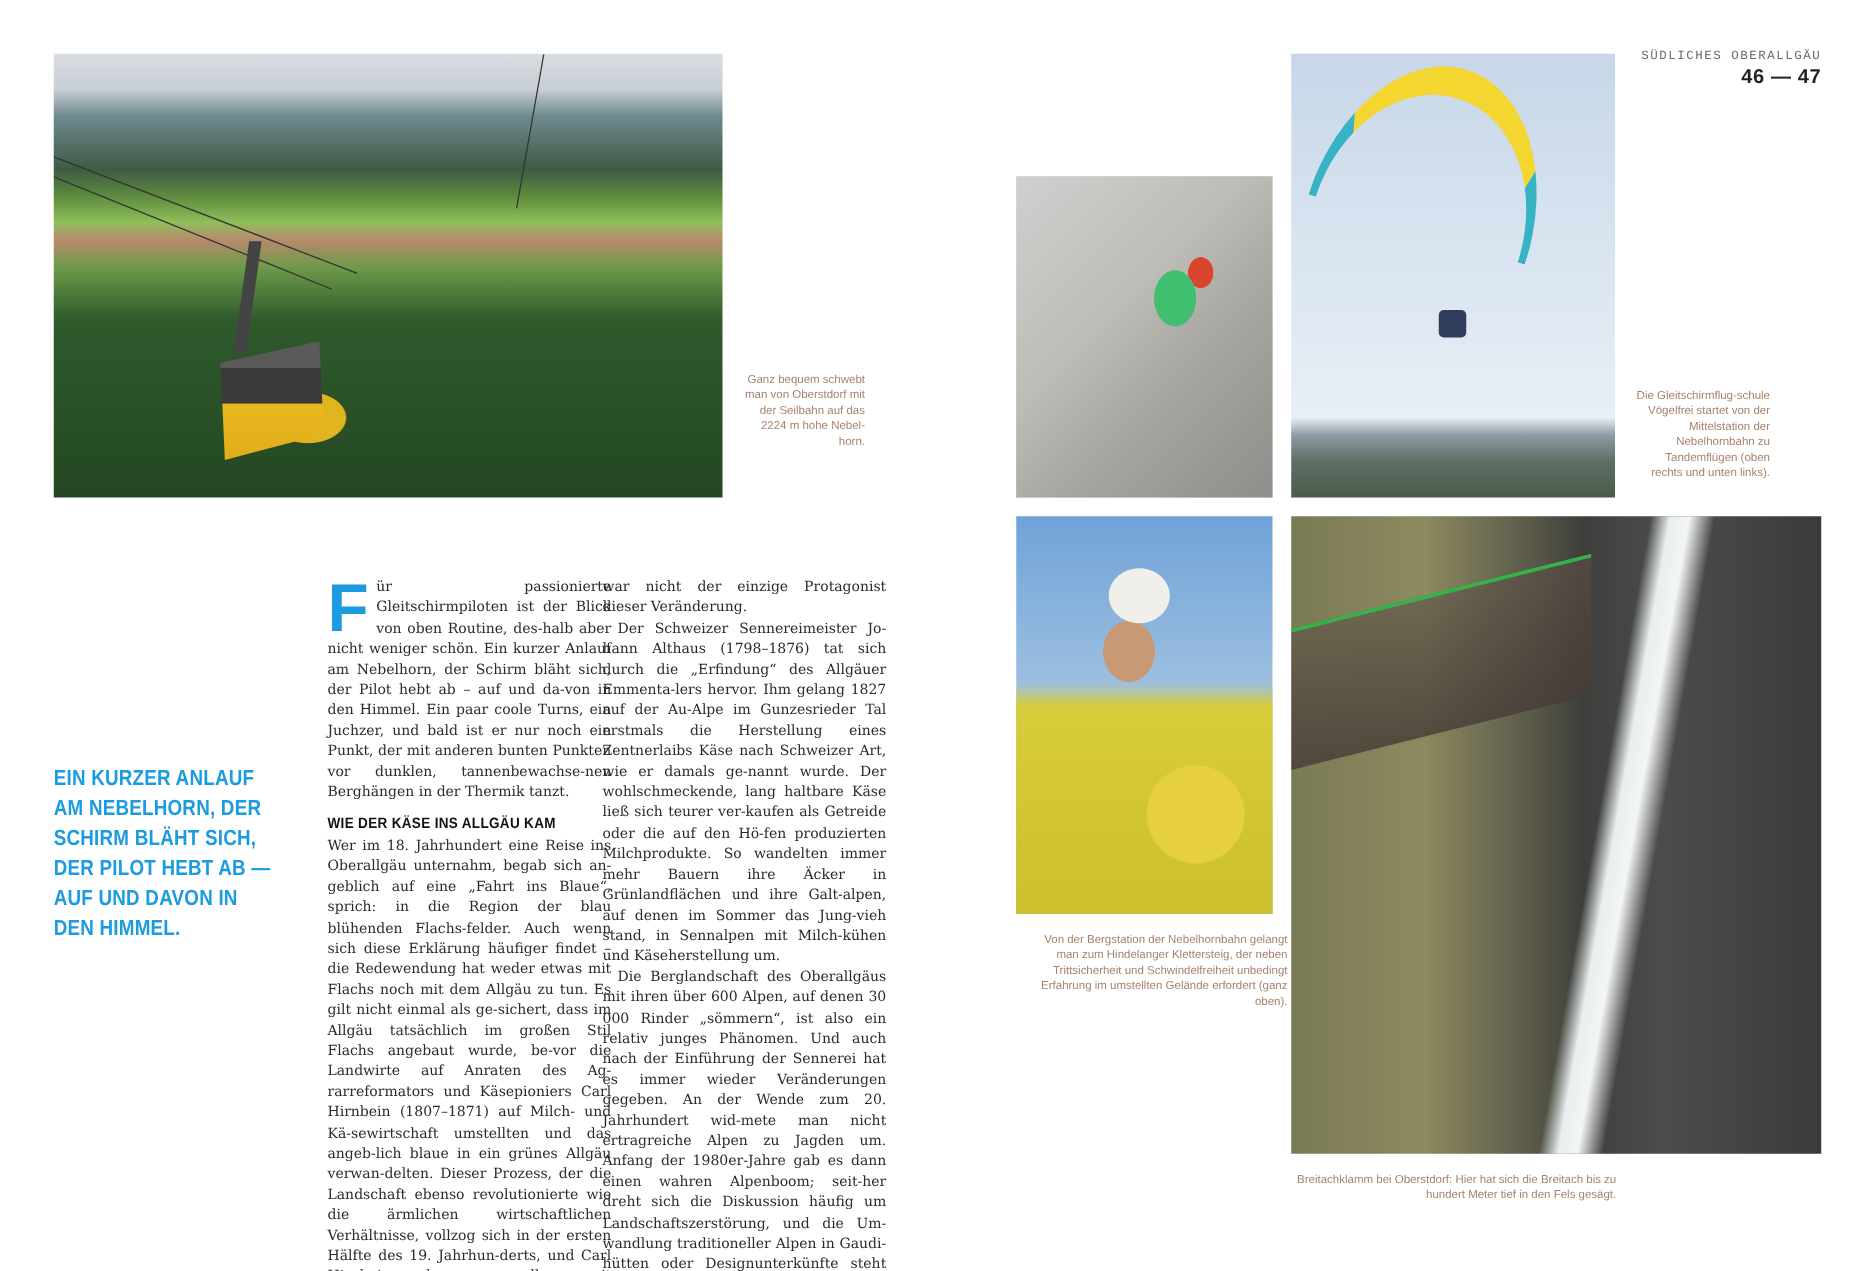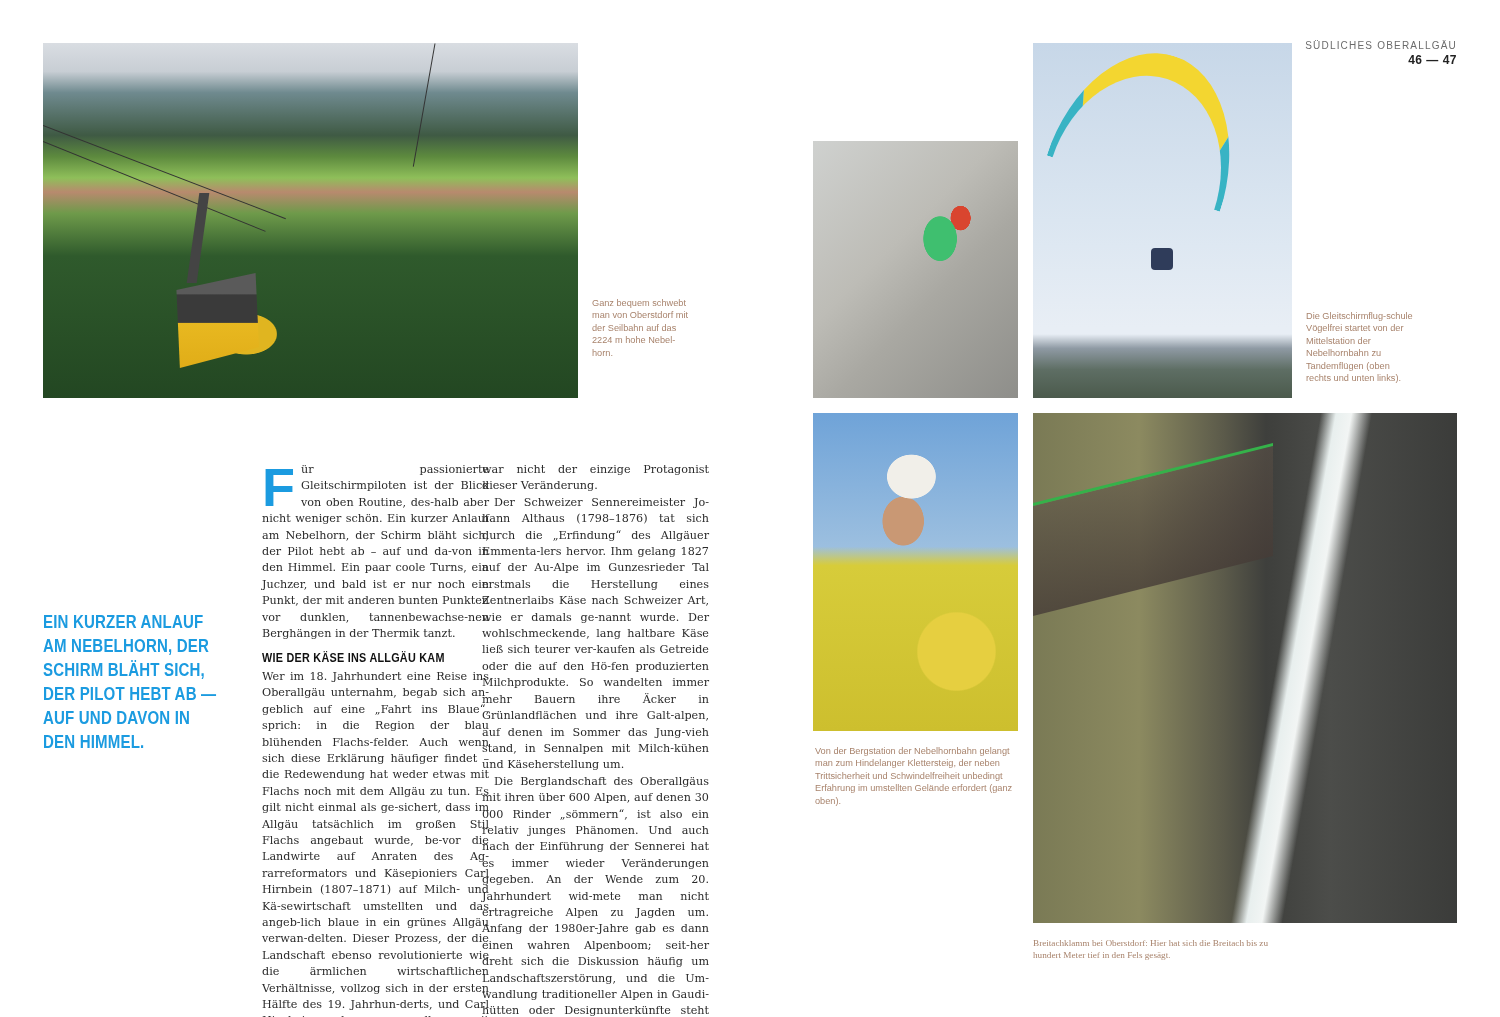--- a/index.html
+++ b/index.html
@@ -1,21 +1,21 @@
 <!DOCTYPE html>
 <html><head>
 <meta charset="utf-8">
 <style>
   html, body { margin: 0; padding: 0; background: #ffffff; }
   body { width: 1500px; height: 1017px; position: relative; overflow: hidden; font-family: "DejaVu Serif", serif; }
 
   
   .running-head { position: absolute; right: 43px; top: 40px; text-align: right; font-family: "Liberation Sans", sans-serif; }
-  .running-head .section { font-size: 10px; letter-spacing: 1.2px; color: #6b6b6b; font-stretch: condensed; }
-  .running-head .pages { font-size: 12px; font-weight: bold; color: #222; margin-top: 2px; letter-spacing: 0.5px; }
+  .running-head .section { font-size: 10px; letter-spacing: 1.2px; color: #6b6b6b; font-stretch: condensed; font-family: Liberation Mono, monospace; }
+  .running-head .pages { font-size: 16px; font-weight: bold; color: #222; margin-top: 2px; letter-spacing: 0.5px; }
 
   
   .photo { position: absolute; overflow: hidden; }
   .photo-cablecar {
     left: 43px; top: 43px; width: 535px; height: 355px;
     background:
       radial-gradient(ellipse 60px 40px at 38% 82%, #e0b520 0 50%, transparent 52%),
       linear-gradient(180deg, #d9dde2 0%, #c8ced4 8%, #6f8a8f 14%, #3f5a44 26%, #5d8a3e 32%, #8fbf5a 38%, #b88a6e 42%, #6e9a4a 48%, #2f5a2c 60%, #234722 100%);
   }
   .photo-cablecar .cable { position: absolute; height: 1px; background: #333; transform-origin: left center; }
@@ -59,21 +59,21 @@
   }
   .photo-gorge {
     left: 1033px; top: 413px; width: 424px; height: 510px;
     background:
       linear-gradient(100deg, transparent 0 56%, #e8efee 59%, #f2f5f4 62%, transparent 66%),
       linear-gradient(90deg, #7a7a55 0%, #8c8a60 25%, #5b5a4a 45%, #3e3f3c 55%, #4c4d4a 70%, #3b3c3a 100%);
   }
   .photo-gorge .walkway { position: absolute; left: 0; top: 60px; width: 240px; height: 110px; transform: skewY(-14deg); border-top: 3px solid #35b24a; background: linear-gradient(180deg, rgba(90,80,70,.6), rgba(70,60,55,.8)); }
 
   
-  .caption { position: absolute; font-family: "Liberation Sans", sans-serif; font-size: 9.2px; line-height: 12.4px; color: #a8836c; }
+  .caption { position: absolute; font-family: "Liberation Sans", sans-serif; font-size: 9.2px; line-height: 12.4px; color: #a8836c; text-align: right; }
 
   
   .pullquote {
     position: absolute; left: 43px; top: 610px; width: 210px;
     font-family: "Liberation Sans", sans-serif; font-weight: bold; font-size: 17.5px; line-height: 24px;
     color: #1b9be0; letter-spacing: 0.2px; text-transform: uppercase; transform: scaleX(0.86); transform-origin: left top;
   }
 
   
   .col { position: absolute; top: 462px; width: 227px; font-size: 11.2px; line-height: 16.4px; color: #2a2a2a; text-align: justify; hyphens: manual; }
@@ -109,21 +109,21 @@
 
 <div class="photo photo-portrait"></div>
 
 <div class="photo photo-gorge">
   <div class="walkway"></div>
 </div>
 
 <div class="caption" style="left:592px;top:297px;width:100px;">Ganz bequem schwebt man von Oberstdorf mit der Seilbahn auf das 2224 m hohe Nebel-horn.</div>
 <div class="caption" style="left:1306px;top:310px;width:110px;">Die Gleitschirmflug-schule Vögelfrei startet von der Mittelstation der Nebelhornbahn zu Tandemflügen (oben rechts und unten links).</div>
 <div class="caption" style="left:815px;top:745px;width:215px;">Von der Bergstation der Nebelhornbahn gelangt man zum Hindelanger Klettersteig, der neben Trittsicherheit und Schwindelfreiheit unbedingt Erfahrung im umstellten Gelände erfordert (ganz oben).</div>
-<div class="caption" style="left:1033px;top:937px;width:260px;font-family:Liberation Serif, serif;">Breitachklamm bei Oberstdorf: Hier hat sich die Breitach bis zu hundert Meter tief in den Fels gesägt.</div>
+<div class="caption" style="left:1033px;top:937px;width:260px;">Breitachklamm bei Oberstdorf: Hier hat sich die Breitach bis zu hundert Meter tief in den Fels gesägt.</div>
 
 <div class="pullquote">Ein kurzer Anlauf am Nebelhorn, der Schirm bläht sich, der Pilot hebt ab — auf und davon in den Himmel.</div>
 
 <div class="col col-1">
   <p><span class="dropcap">F</span><span>ür passionierte Gleitschirmpiloten ist der Blick von oben Routine, des-halb aber nicht weniger schön. Ein kurzer Anlauf am Nebelhorn, der Schirm bläht sich, der Pilot hebt ab – auf und da-von in den Himmel. Ein paar coole Turns, ein Juchzer, und bald ist er nur noch ein Punkt, der mit anderen bunten Punkten vor dunklen, tannenbewachse-nen Berghängen in der Thermik tanzt.</span></p>
   <div class="subhead">Wie der Käse ins Allgäu kam</div>
   <p>Wer im 18. Jahrhundert eine Reise ins Oberallgäu unternahm, begab sich an-geblich auf eine „Fahrt ins Blaue“, sprich: in die Region der blau blühenden Flachs-felder. Auch wenn sich diese Erklärung häufiger findet – die Redewendung hat weder etwas mit Flachs noch mit dem Allgäu zu tun. Es gilt nicht einmal als ge-sichert, dass im Allgäu tatsächlich im großen Stil Flachs angebaut wurde, be-vor die Landwirte auf Anraten des Ag-rarreformators und Käsepioniers Carl Hirnbein (1807–1871) auf Milch- und Kä-sewirtschaft umstellten und das angeb-lich blaue in ein grünes Allgäu verwan-delten. Dieser Prozess, der die Landschaft ebenso revolutionierte wie die ärmlichen wirtschaftlichen Verhältnisse, vollzog sich in der ersten Hälfte des 19. Jahrhun-derts, und Carl Hirnbein, der vor allem mit Weichkäsesorten experimentierte,</p>
 </div>
 
 <div class="col col-2">

